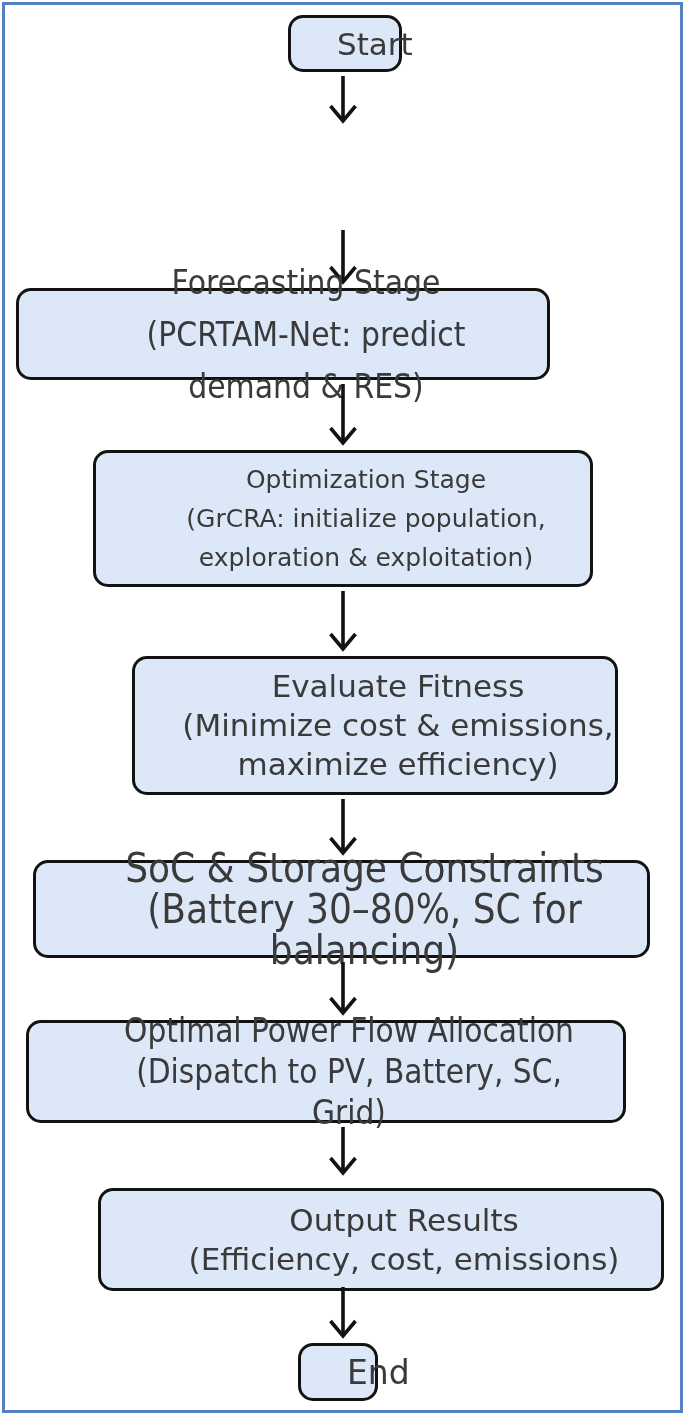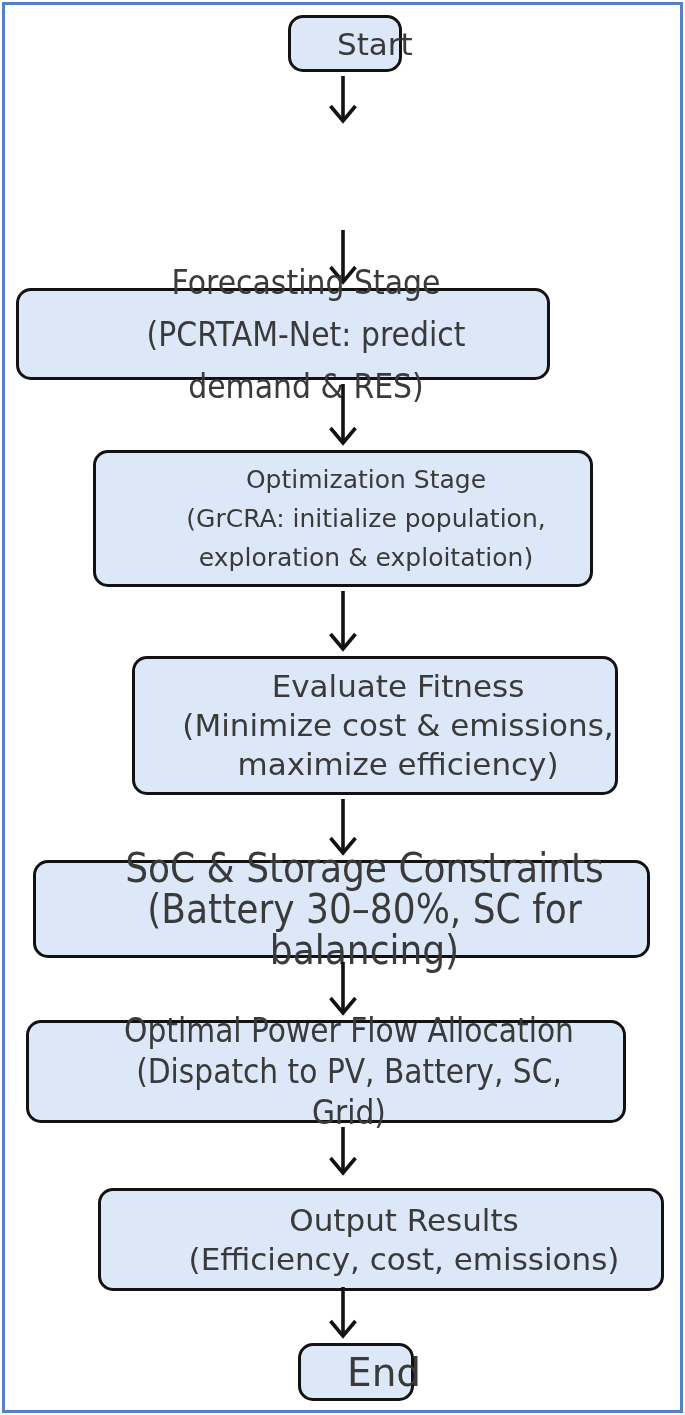--- a/index.html
+++ b/index.html
@@ -42,21 +42,21 @@
 
   
   #n-start    { left: 288px; top: 15px;   width: 114px; height: 57px;  font-size: 31px; }
   #n-input    { left: 138px; top: 127px;  width: 410px; height: 100px; font-size: 31px; line-height: 39px; }
   #n-forecast { left: 16px;  top: 288px;  width: 534px; height: 92px;  font-size: 34px; line-height: 52px; }
   #n-opt      { left: 93px;  top: 450px;  width: 500px; height: 137px; font-size: 25px; line-height: 39px; }
   #n-fit      { left: 100px; top: 656px;  width: 486px; height: 139px; font-size: 31px; line-height: 39px; margin-left: 32px; }
   #n-soc      { left: 33px;  top: 860px;  width: 617px; height: 98px;  font-size: 40px; line-height: 41px; }
   #n-opf      { left: 26px;  top: 1020px; width: 600px; height: 103px; font-size: 33px; line-height: 41px; }
   #n-out      { left: 98px;  top: 1180px; width: 566px; height: 103px; font-size: 31px; line-height: 39px; margin-top: 8px; }
-  #n-end      { left: 298px; top: 1343px; width: 116px;  height: 58px;  font-size: 39px; }
+  #n-end      { left: 298px; top: 1343px; width: 80px;  height: 58px;  font-size: 33px; }
 
   .arrow { position: absolute; left: 326px; }
   .arrow line, .arrow path {
     stroke: var(--arrow, #121212);
     stroke-width: 3.6;
     fill: none;
     stroke-linejoin: miter;
   }
   #a1 { top: 76px; }   #a2 { top: 230px; }  #a3 { top: 384px; }  #a4 { top: 591px; }
   #a5 { top: 799px; }  #a6 { top: 962px; }  #a7 { top: 1127px; } #a8 { top: 1287px; }

